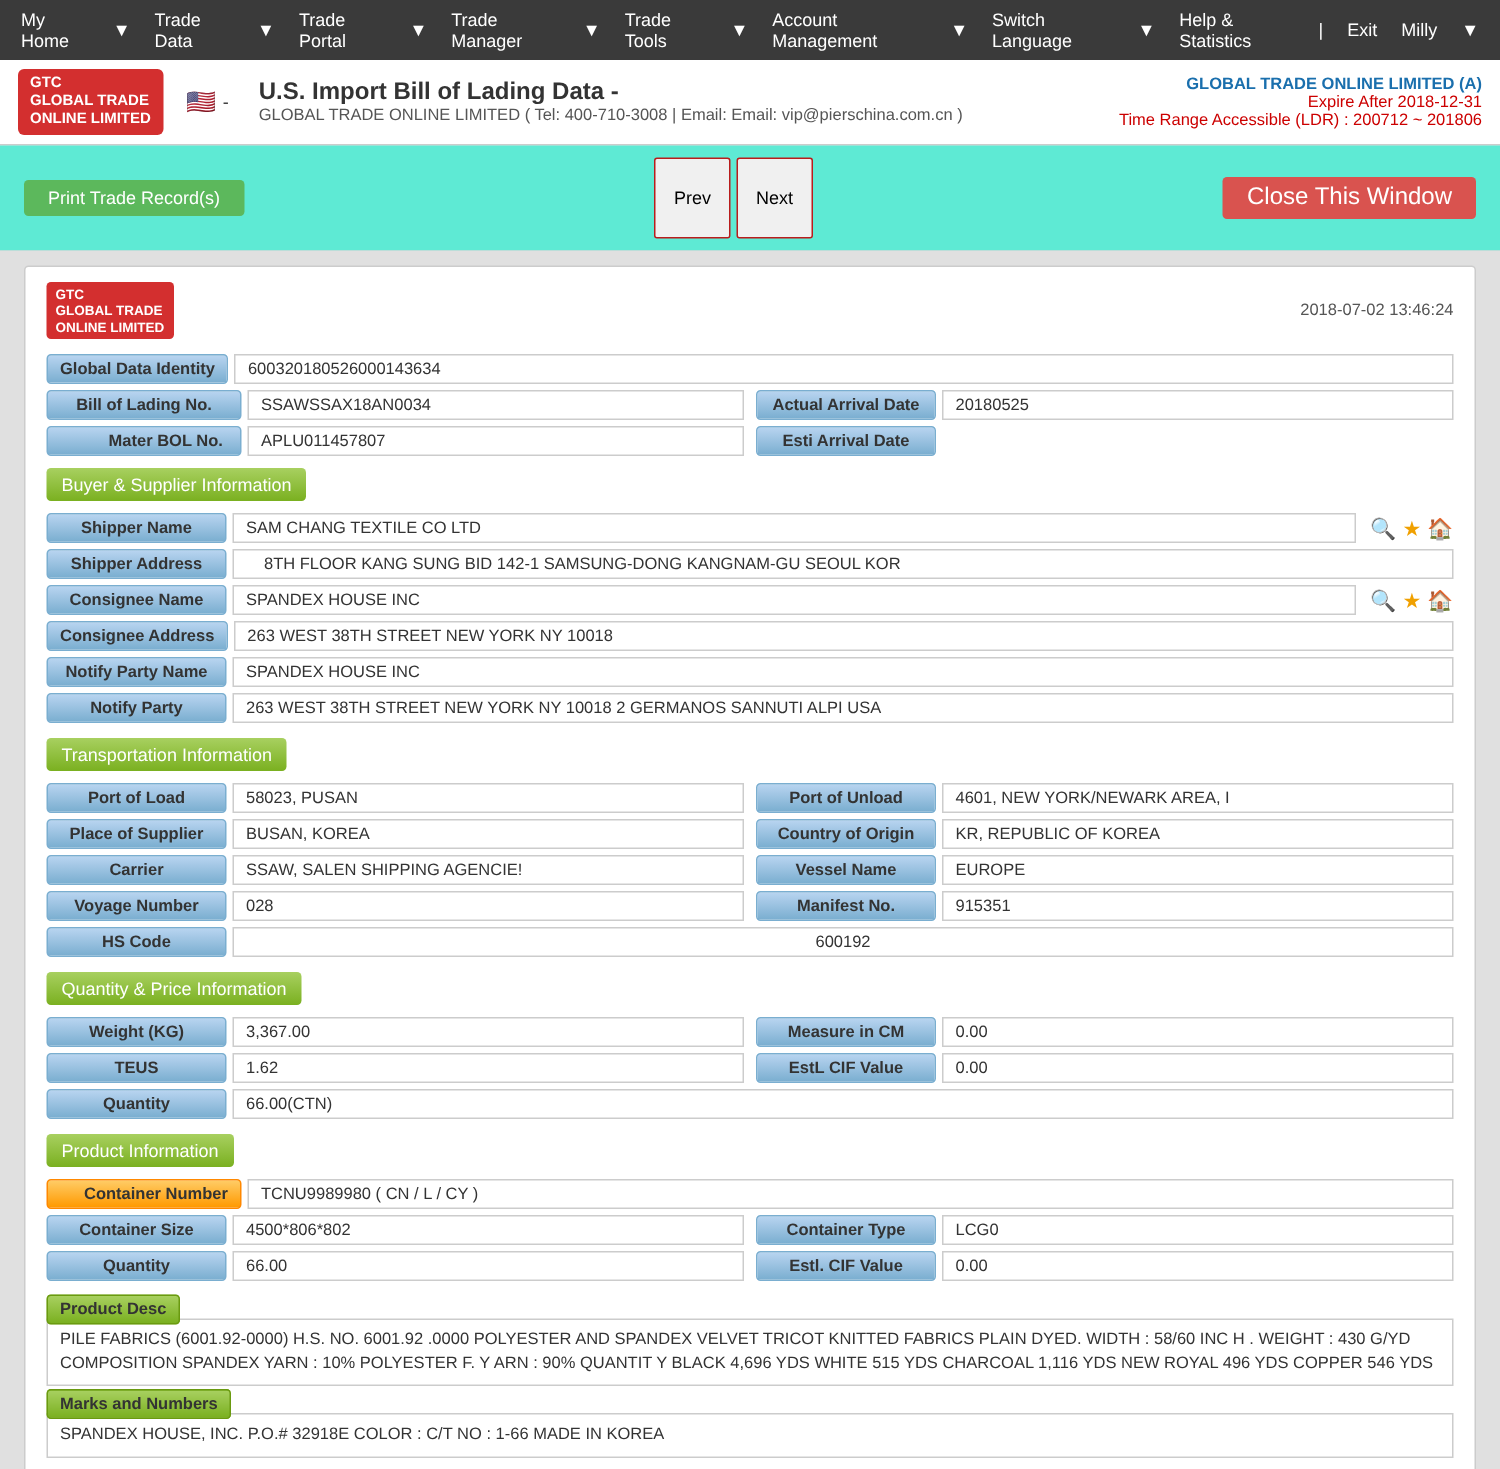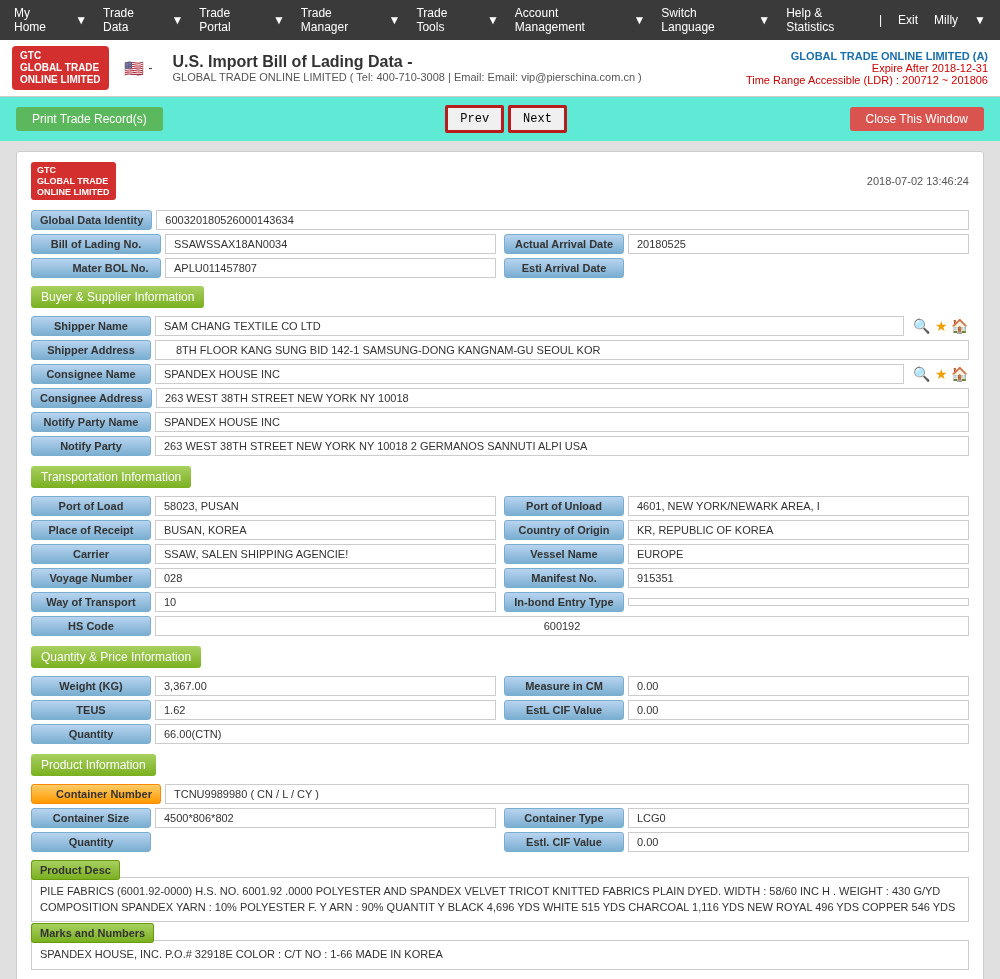--- a/index.html
+++ b/index.html
@@ -40,22 +40,22 @@
     
     .print-bar {
       background: #5eead4;
       padding: 8px 16px;
       display: flex;
       align-items: center;
       justify-content: space-between;
     }
     .btn-print { background: #5cb85c; color: #fff; border: none; padding: 5px 16px; border-radius: 3px; cursor: pointer; font-size: 12px; }
     .nav-buttons { display: flex; gap: 4px; }
-    .btn-nav { background: #f0f0f0; border: 3px solid #b91c1c; padding: 4px 12px; cursor: pointer; font-size: 12px; border-radius: 2px; font-family: Liberation Mono, monospace; }
-    .btn-close-window { background: #d9534f; color: #fff; border: none; padding: 5px 16px; border-radius: 3px; cursor: pointer; font-size: 12px; }
+    .btn-nav { background: #f0f0f0; border: 1px solid #b91c1c; padding: 19px 12px; cursor: pointer; font-size: 12px; border-radius: 2px; }
+    .btn-close-window { background: #d9534f; color: #fff; border: none; padding: 5px 16px; border-radius: 3px; cursor: pointer; font-size: 16px; }
 
     
     .main-content {
       background: #e0e0e0;
       padding: 10px 16px;
     }
     .record-card {
       background: #fff;
       border: 1px solid #ccc;
       border-radius: 3px;
@@ -313,21 +313,21 @@
         </div>
         <div class="field-group">
           <span class="field-label">Port of Unload</span>
           <span class="field-value">4601, NEW YORK/NEWARK AREA, I</span>
         </div>
       </div>
 
       
       <div class="two-col">
         <div class="field-group">
-          <span class="field-label">Place of Receipt</span>
+          <span class="field-label">Place of Supplier</span>
           <span class="field-value">BUSAN, KOREA</span>
         </div>
         <div class="field-group">
           <span class="field-label">Country of Origin</span>
           <span class="field-value">KR, REPUBLIC OF KOREA</span>
         </div>
       </div>
 
       
       <div class="two-col">
@@ -347,30 +347,20 @@
           <span class="field-label">Voyage Number</span>
           <span class="field-value">028</span>
         </div>
         <div class="field-group">
           <span class="field-label">Manifest No.</span>
           <span class="field-value">915351</span>
         </div>
       </div>
 
       
-      <div class="two-col">
-        <div class="field-group">
-          <span class="field-label">Way of Transport</span>
-          <span class="field-value">10</span>
-        </div>
-        <div class="field-group">
-          <span class="field-label">In-bond Entry Type</span>
-          <span class="field-value"></span>
-        </div>
-      </div>
 
       
       <div class="field-row">
         <span class="field-label">HS Code</span>
         <span class="field-value" style="flex:3;text-align:center;">600192</span>
       </div>
     </div>
 
     <div class="section-block">
       <div class="section-header">Quantity &amp; Price Information</div>
@@ -424,20 +414,21 @@
         <div class="field-group">
           <span class="field-label">Container Type</span>
           <span class="field-value">LCG0</span>
         </div>
       </div>
 
       
       <div class="two-col">
         <div class="field-group">
           <span class="field-label">Quantity</span>
+          <span class="field-value">66.00</span>
         </div>
         <div class="field-group">
           <span class="field-label">Estl. CIF Value</span>
           <span class="field-value">0.00</span>
         </div>
       </div>
 
       
       <div style="margin-bottom:4px;margin-top:11px;">
         <span class="field-label green">Product Desc</span>

